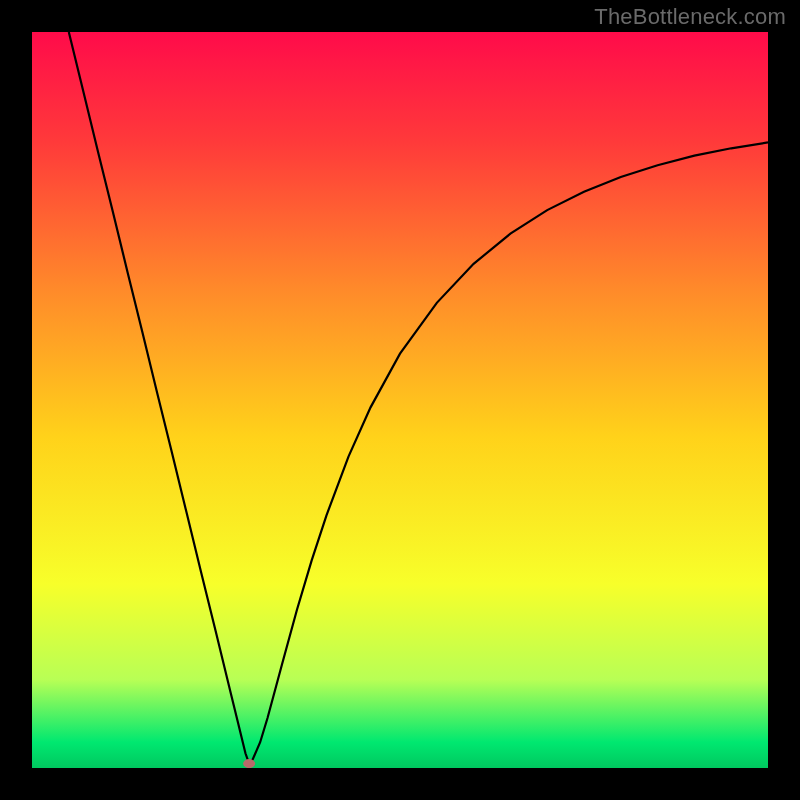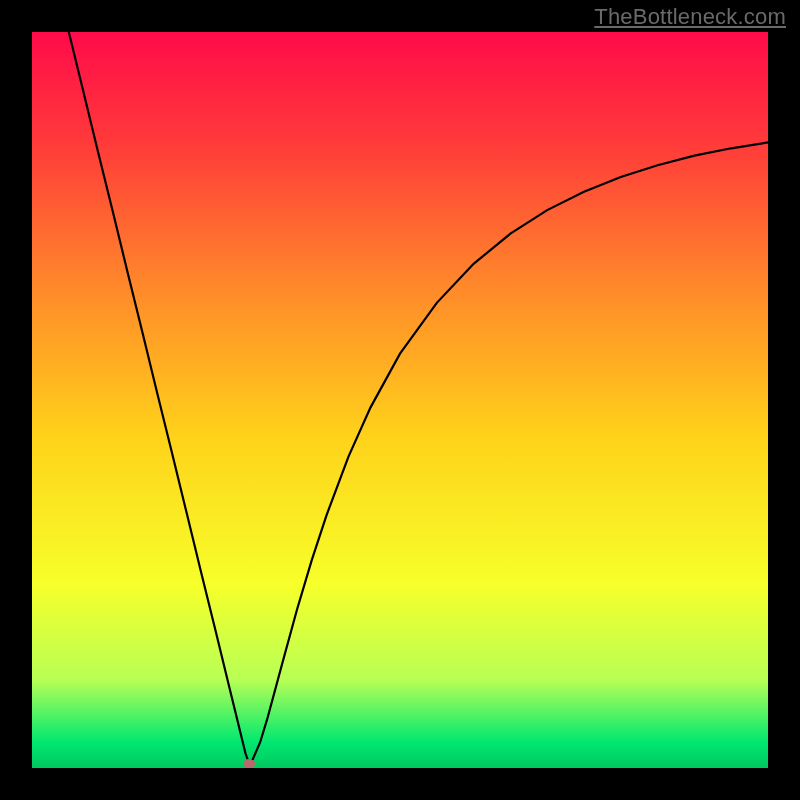--- a/index.html
+++ b/index.html
@@ -19,21 +19,20 @@
   }
   .watermark {
     position: absolute;
     top: 4px;
     right: 14px;
     color: #6a6a6a;
     font-size: 22px;
     font-weight: 500;
     letter-spacing: 0.2px;
     user-select: none;
-    text-decoration: underline;
   }
   .plot-outer {
     position: absolute;
     left: 32px;
     top: 32px;
     width: 736px;
     height: 736px;
     background: #000;
   }
   .plot-inner {

